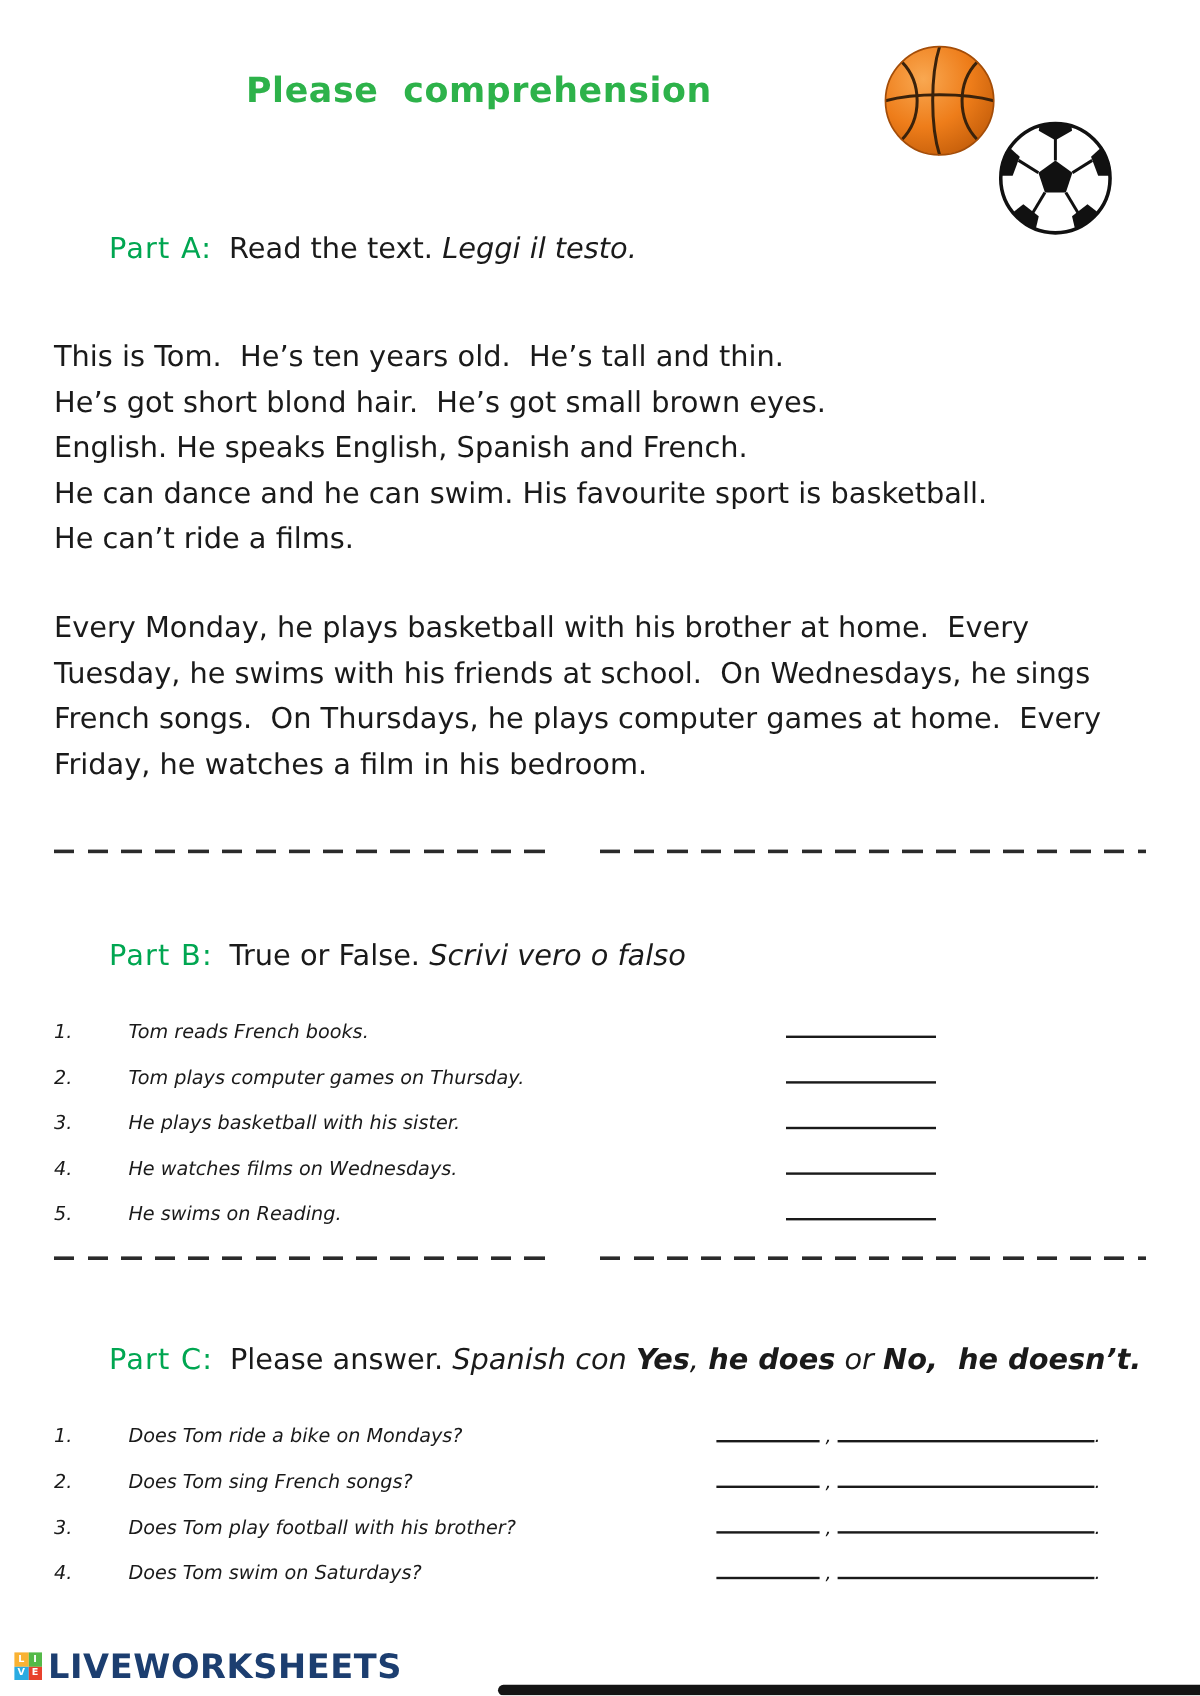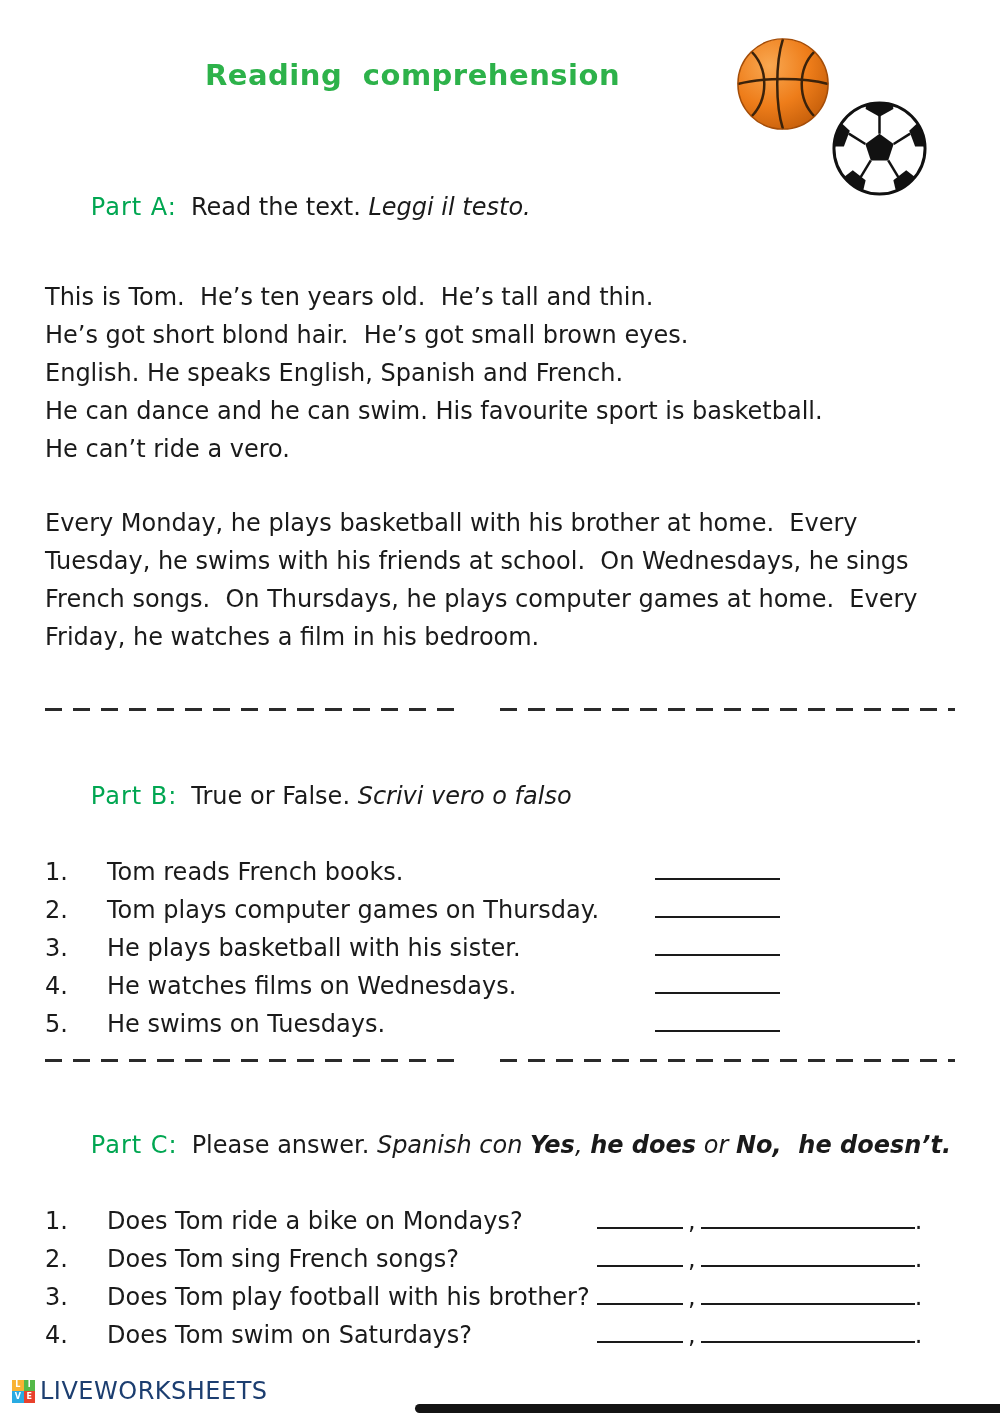--- a/index.html
+++ b/index.html
@@ -51,21 +51,21 @@
   .divider { display: flex; justify-content: space-between; }
   .divider-1 { margin-top: 52px; }
   .divider-2 { margin-top: 16px; }
   .seg {
     height: 3px;
     background: repeating-linear-gradient(90deg, #2a2a2a 0 17px, transparent 17px 28px);
   }
   .seg-left { width: 46%; }
   .seg-right { width: 50%; }
 
-  .qlist { margin-top: 12px; font-size: 24px; }
+  .qlist { font-size: 16px; font-style: italic; }
   .qrow { line-height: 38px; white-space: nowrap; }
   .qnum { display: inline-block; width: 62px; }
   .qtext-b { display: inline-block; width: 548px; }
   .qtext-c { display: inline-block; width: 490px; }
   .blank {
     display: inline-block;
     border-bottom: 2px solid #1a1a1a;
     height: 1.05em;
   }
   .blank-b { width: 125px; }
@@ -94,22 +94,22 @@
     display: flex;
     align-items: center;
     justify-content: center;
     line-height: 1;
   }
   .lc0 { background: #f9b233; }
   .lc1 { background: #54b948; }
   .lc2 { background: #29abe2; }
   .lc3 { background: #e8412c; }
   .brand {
-    font-size: 24px;
-    font-weight: normal;
+    font-size: 28px;
+    font-weight: bold;
     color: #1c3e70;
     letter-spacing: 0.5px;
   }
 
   .bottom-bar {
     position: absolute;
     right: 0;
     bottom: 0;
     width: 585px;
     height: 9px;
@@ -164,32 +164,32 @@
           <line x1="64.3" y1="45.4" x2="81" y2="35"></line>
           <line x1="58.8" y1="62.1" x2="69" y2="79"></line>
           <line x1="41.2" y1="62.1" x2="31" y2="79"></line>
           <line x1="35.7" y1="45.4" x2="19" y2="35"></line>
         </g>
       </g>
     </svg>
   </div>
 
   <div class="content">
-    <div class="title">Reading comprehension</div>
+    <div class="title">Please comprehension</div>
 
     <div class="section-head head-a">
       <span class="part-label">Part A:</span><span>Read the text. </span><span class="it">Leggi il testo.</span>
     </div>
 
     <div class="para">
       <div class="para-line">This is Tom.  He’s ten years old.  He’s tall and thin.</div>
       <div class="para-line">He’s got short blond hair.  He’s got small brown eyes.</div>
       <div class="para-line">English. He speaks English, Spanish and French.</div>
       <div class="para-line">He can dance and he can swim. His favourite sport is basketball.</div>
-      <div class="para-line">He can’t ride a vero.</div>
+      <div class="para-line">He can’t ride a films.</div>
     </div>
 
     <div class="para para2">
       <div class="para-line">Every Monday, he plays basketball with his brother at home.  Every</div>
       <div class="para-line">Tuesday, he swims with his friends at school.  On Wednesdays, he sings</div>
       <div class="para-line">French songs.  On Thursdays, he plays computer games at home.  Every</div>
       <div class="para-line">Friday, he watches a film in his bedroom.</div>
     </div>
 
     <div class="divider divider-1">
@@ -208,21 +208,21 @@
       <div class="qrow">
         <span class="qnum">2.</span><span class="qtext-b">Tom plays computer games on Thursday.</span><span class="blank blank-b"></span>
       </div>
       <div class="qrow">
         <span class="qnum">3.</span><span class="qtext-b">He plays basketball with his sister.</span><span class="blank blank-b"></span>
       </div>
       <div class="qrow">
         <span class="qnum">4.</span><span class="qtext-b">He watches films on Wednesdays.</span><span class="blank blank-b"></span>
       </div>
       <div class="qrow">
-        <span class="qnum">5.</span><span class="qtext-b">He swims on Tuesdays.</span><span class="blank blank-b"></span>
+        <span class="qnum">5.</span><span class="qtext-b">He swims on Reading.</span><span class="blank blank-b"></span>
       </div>
     </div>
 
     <div class="divider divider-2">
       <div class="seg seg-left"></div>
       <div class="seg seg-right"></div>
     </div>
 
     <div class="section-head head-c">
       <span class="part-label">Part C:</span><span>Please answer. </span><span class="it">Spanish con </span><span class="bi">Yes</span><span class="it">, </span><span class="bi">he does</span><span class="it"> or </span><span class="bi">No,  he doesn’t.</span>

